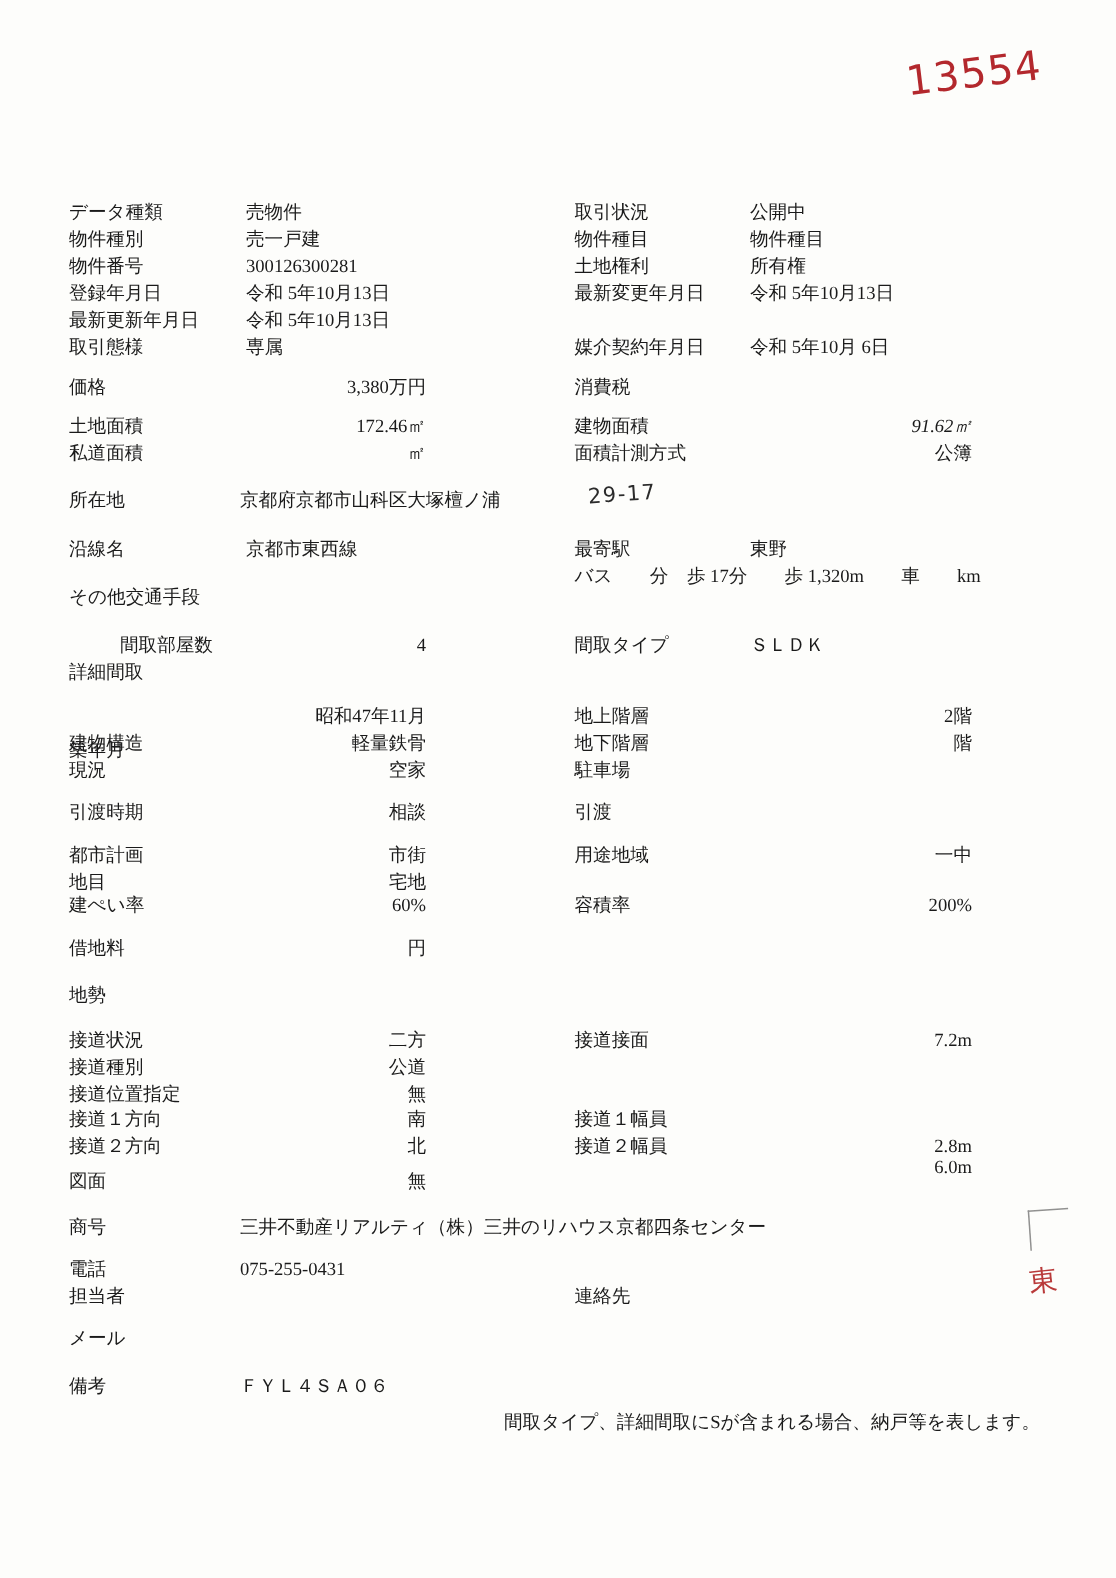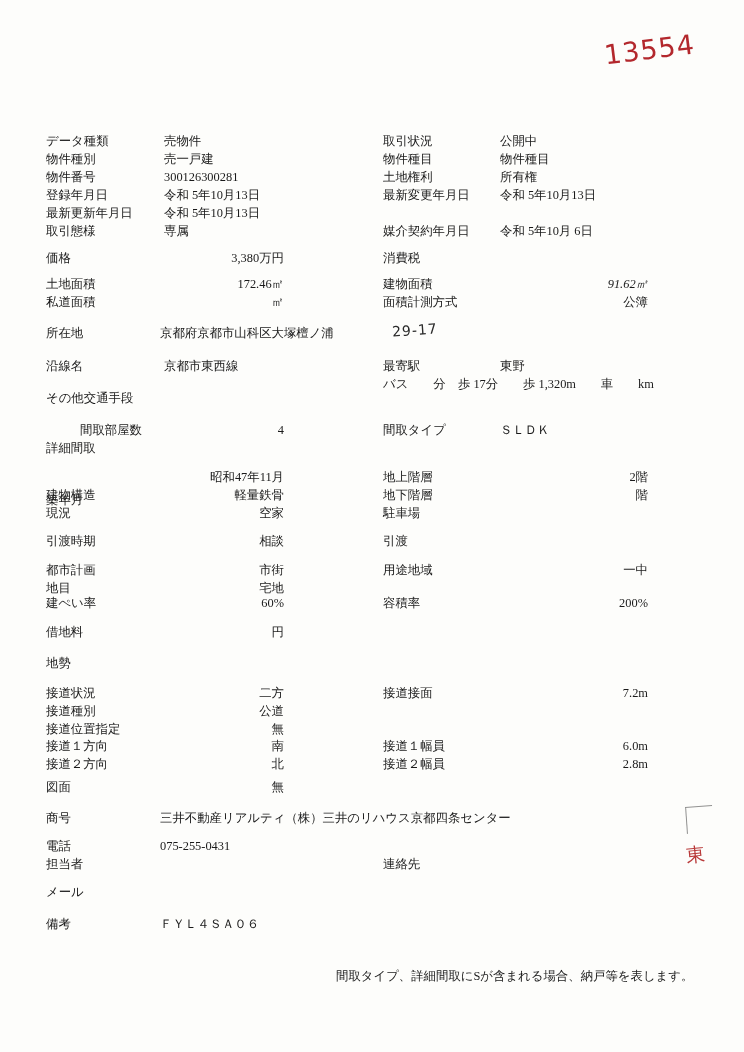--- a/index.html
+++ b/index.html
@@ -184,21 +184,21 @@
       <div class="row val1r" style="top: 685px;">二方</div>
       <div class="row lbl2" style="top: 685px;">接道接面</div>
       <div class="row val2r" style="top: 685px;">7.2m</div>
       <div class="row lbl" style="top: 703px;">接道種別</div>
       <div class="row val1r" style="top: 703px;">公道</div>
       <div class="row lbl" style="top: 721px;">接道位置指定</div>
       <div class="row val1r" style="top: 721px;">無</div>
       <div class="row lbl" style="top: 738px;">接道１方向</div>
       <div class="row val1r" style="top: 738px;">南</div>
       <div class="row lbl2" style="top: 738px;">接道１幅員</div>
-      <div class="row val2r" style="top: 738px;">6.0m</div>
+      <div class="row val2r" style="top: 770px;">6.0m</div>
       <div class="row lbl" style="top: 756px;">接道２方向</div>
       <div class="row val1r" style="top: 756px;">北</div>
       <div class="row lbl2" style="top: 756px;">接道２幅員</div>
       <div class="row val2r" style="top: 756px;">2.8m</div>
       <div class="row lbl" style="top: 779px;">図面</div>
       <div class="row val1r" style="top: 779px;">無</div>
       <div class="row lbl" style="top: 810px;">商号</div>
       <div class="row wide" style="top: 810px;">三井不動産リアルティ（株）三井のリハウス京都四条センター</div>
       <div class="row lbl" style="top: 838px;">電話</div>
       <div class="row wide" style="top: 838px;">075-255-0431</div>
@@ -207,14 +207,14 @@
       <div class="row lbl" style="top: 884px;">メール</div>
       <div class="row lbl" style="top: 916px;">備考</div>
       <div class="row wide" style="top: 916px;">ＦＹＬ４ＳＡ０６</div>
     </div>
 
   <div class="hw-addr">29-17</div>
 
   <div class="stamp-mark"></div>
   <div class="stamp">東</div>
 
-  <div class="note" style="left:336px; top:968px;">間取タイプ、詳細間取にSが含まれる場合、納戸等を表します。</div>
+  <div class="note" style="left:336px; top:940px;">間取タイプ、詳細間取にSが含まれる場合、納戸等を表します。</div>
 </div>
 
 </body></html>

